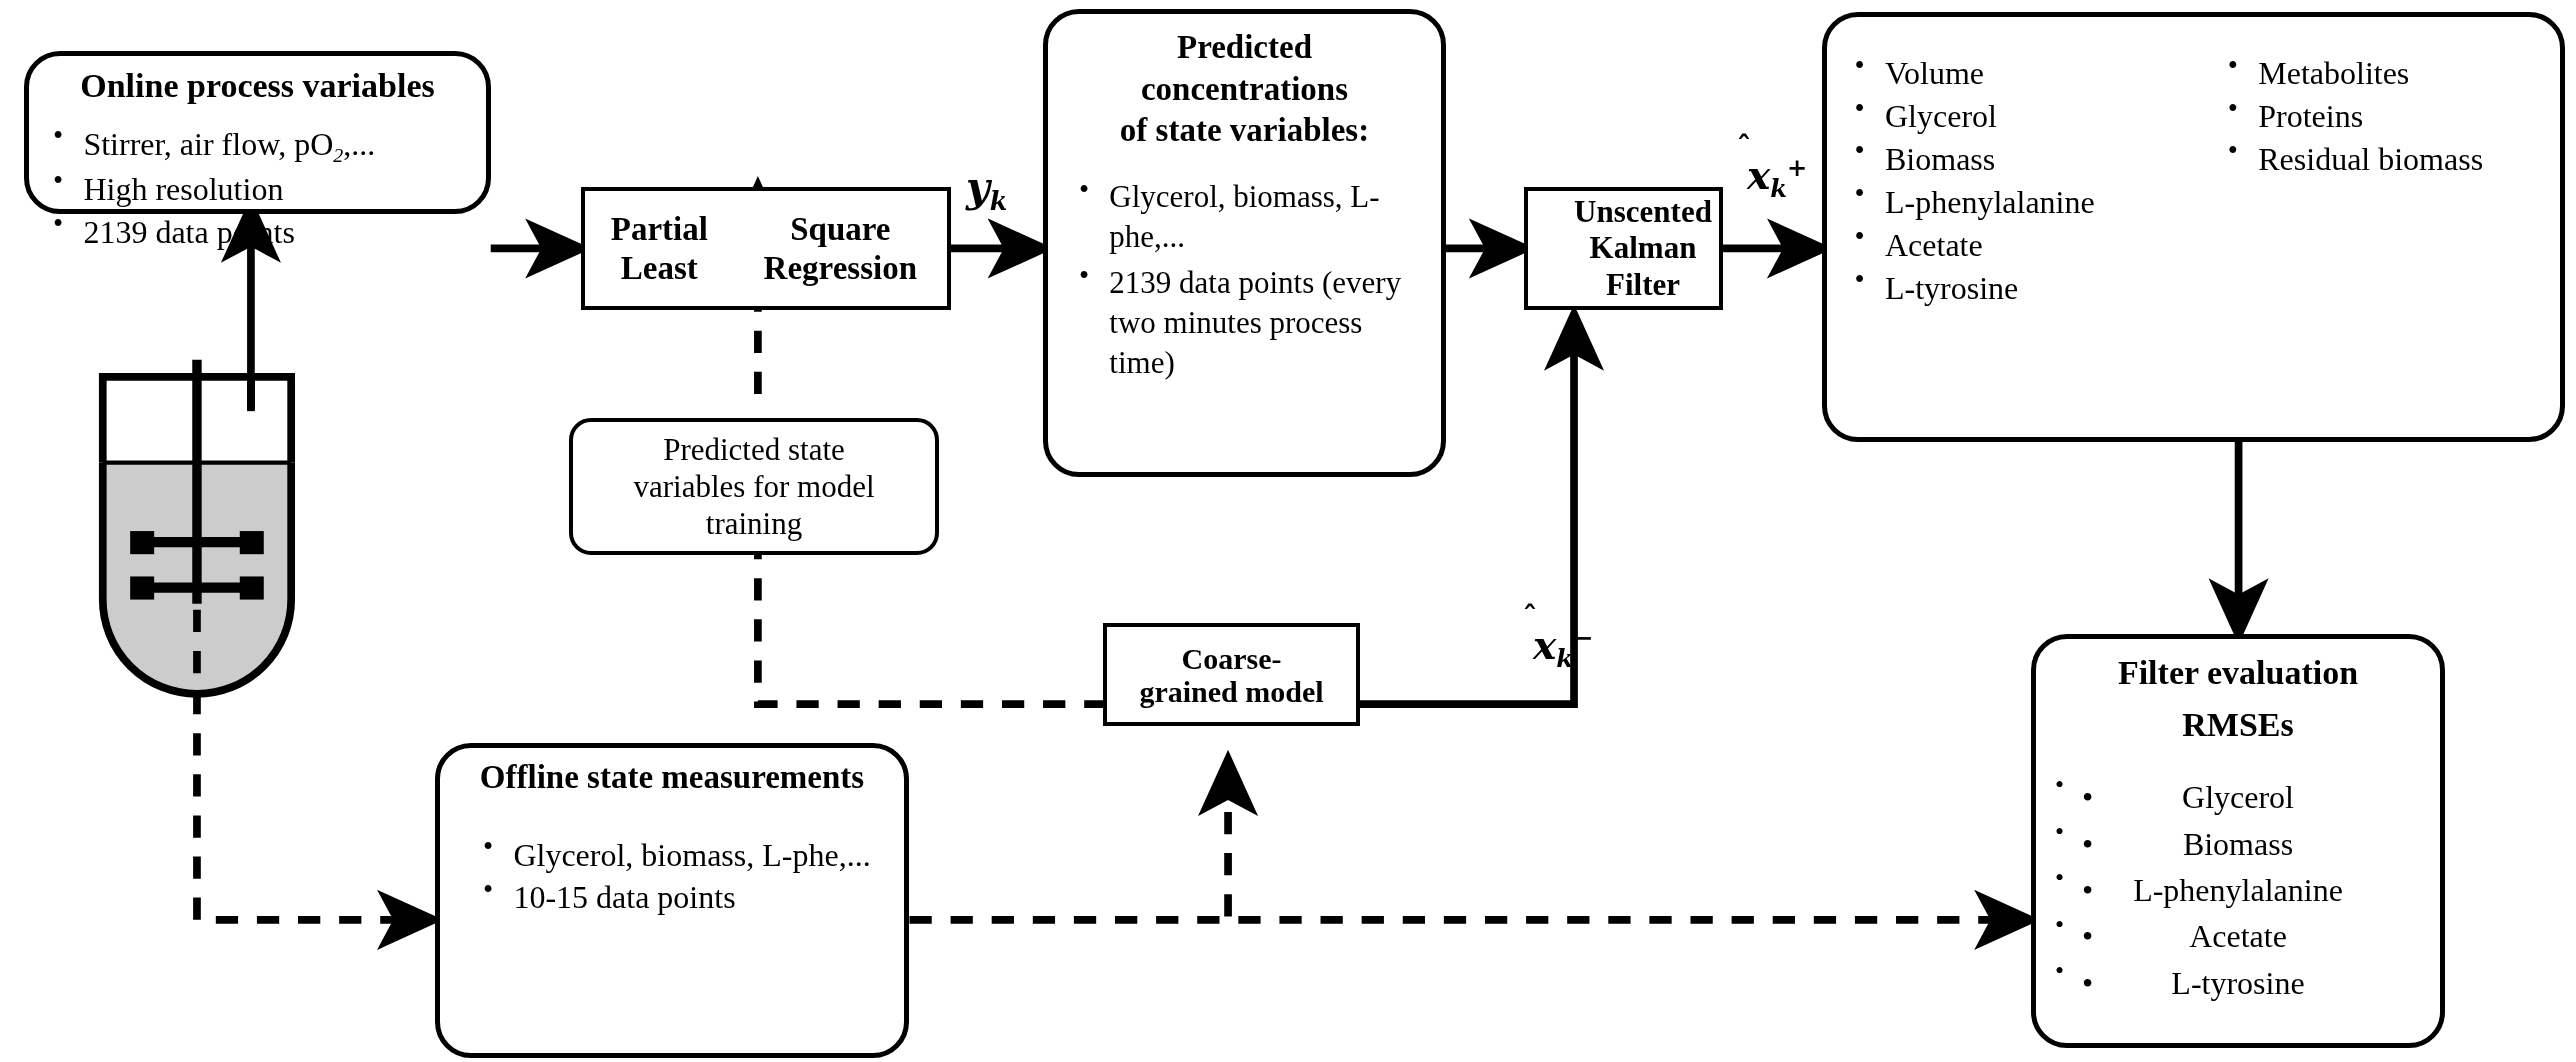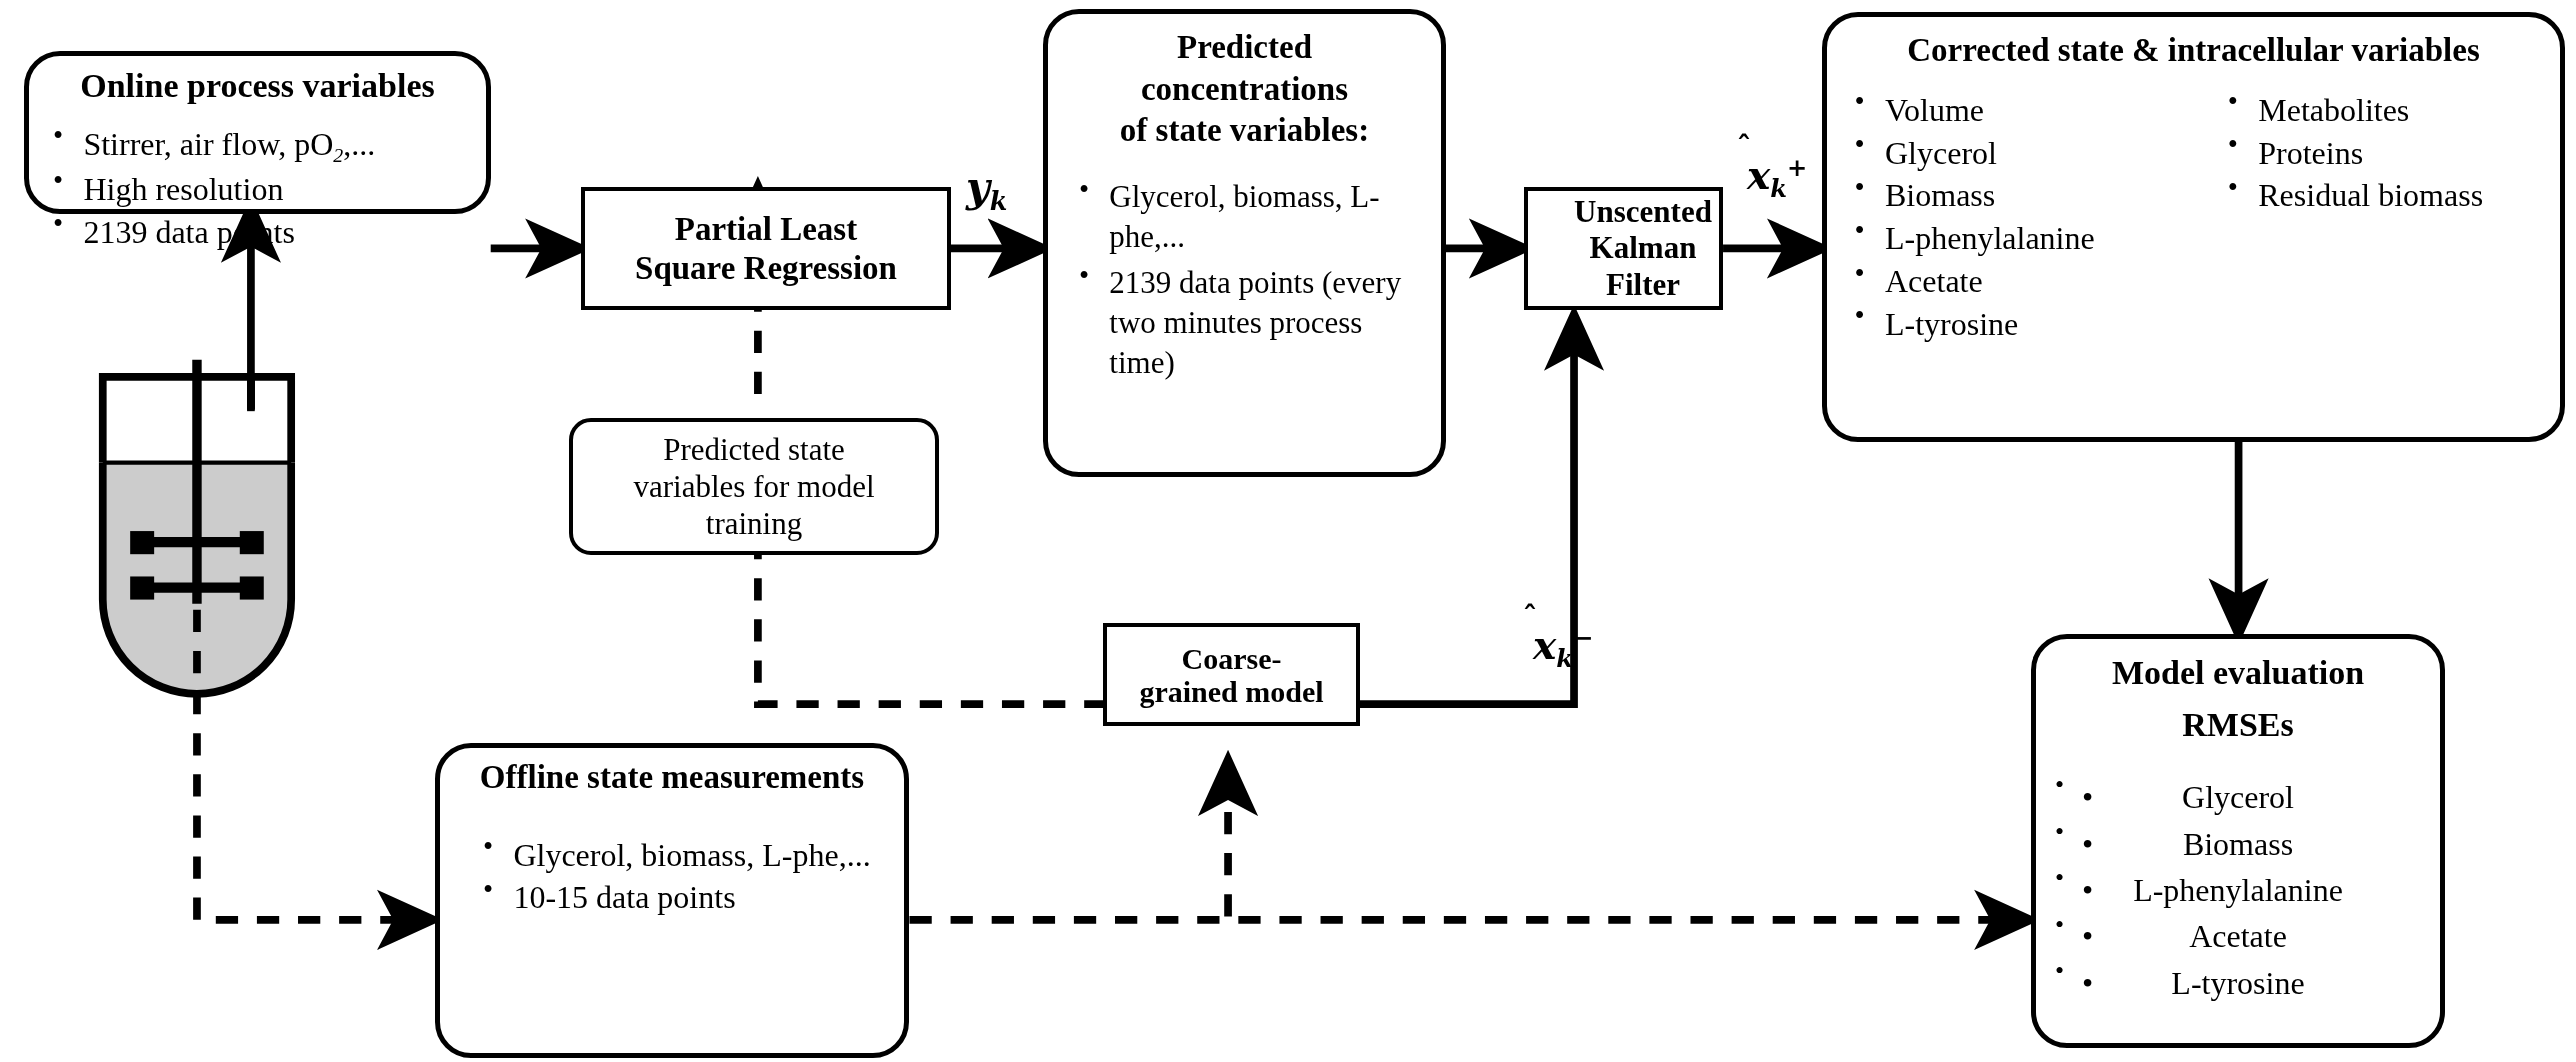--- a/index.html
+++ b/index.html
@@ -74,21 +74,21 @@
 
   <div class="node round" style="left:24px;top:51px;width:467px;height:163px;padding:12px 15.4px 0 15.4px;">
     <div class="ttl" style="font-size:34px;line-height:1.05;">Online process variables</div>
     <ul class="bl" style="font-size:32px;line-height:1.33;margin-top:19px;">
       <li><span>Stirrer, air flow, pO</span><span class="sub">2</span><span>,...</span></li>
       <li>High resolution</li>
       <li>2139 data points</li>
     </ul>
   </div>
 
-  <div class="node sq" style="left:581px;top:187px;width:370px;height:123px;display:flex;flex-direction:column;
+  <div class="node sq" style="left:581px;top:187px;width:370px;height:123px;display:flex;flex-direction:row;
               align-items:center;justify-content:center;">
     <div class="ttl" style="font-size:33px;line-height:1.18;">Partial Least</div>
     <div class="ttl" style="font-size:33px;line-height:1.18;">Square Regression</div>
   </div>
 
   <div class="mathlbl" style="left:966px;top:163px;font-size:41px;">
     <span>y</span><span class="sub">k</span>
   </div>
 
   <div class="node round" style="left:1043px;top:8.6px;width:403px;height:468px;padding:13.7px 10.3px 0 10.3px;">
@@ -107,21 +107,20 @@
     <div class="ttl" style="font-size:31px;line-height:1.18;font-family:Liberation Serif, serif;">Kalman Filter</div>
   </div>
 
   <div class="mathlbl" style="left:1747px;top:152px;font-size:39px;">
     <span style="position:relative;">
       <span style="position:absolute;left:4.3px;top:-22px;font-size:29px;font-style:normal;">̂</span>
       <span>x</span></span><span class="sub">k</span><span class="sup">+</span>
   </div>
 
   <div class="node round" style="left:1822px;top:12px;width:743px;height:430px;padding:15.4px 19px 0 19px;">
-    <div class="ttl" style="font-size:33px;line-height:1.1;">Corrected state  &amp;  intracellular variables</div>
     <div style="display:flex;margin-top:20px;">
       <ul class="bl" style="font-size:32px;line-height:1.34;width:377px;">
         <li>Volume</li>
         <li>Glycerol</li>
         <li>Biomass</li>
         <li>L-phenylalanine</li>
         <li>Acetate</li>
         <li>L-tyrosine</li>
       </ul>
       <ul class="bl" style="font-size:32px;line-height:1.34;width:325px;">
@@ -153,21 +152,21 @@
 
   <div class="node round" style="left:435px;top:743px;width:474px;height:315px;padding:12px 15.4px 0 15.4px;">
     <div class="ttl" style="font-size:33px;line-height:1.05;">Offline state measurements</div>
     <ul class="bl" style="font-size:32px;line-height:1.33;margin-top:39px;padding-left:19px;">
       <li>Glycerol, biomass, L-phe,...</li>
       <li>10-15 data points</li>
     </ul>
   </div>
 
   <div class="node round" style="left:2031px;top:634px;width:414px;height:414px;padding:15.4px 19px 0 19px;">
-    <div class="ttl" style="font-size:34px;line-height:1.1;">Model evaluation</div>
+    <div class="ttl" style="font-size:34px;line-height:1.1;">Filter evaluation</div>
     <div class="ttl" style="font-size:34px;line-height:1.1;margin-top:14px;">RMSEs</div>
     <ul class="bl plain" style="font-size:32px;line-height:1.45;margin-top:31px;">
       <li><span style="position:absolute;left:27px;">•</span><span>Glycerol</span></li>
       <li><span style="position:absolute;left:27px;">•</span><span>Biomass</span></li>
       <li><span style="position:absolute;left:27px;">•</span><span>L-phenylalanine</span></li>
       <li><span style="position:absolute;left:27px;">•</span><span>Acetate</span></li>
       <li><span style="position:absolute;left:27px;">•</span><span>L-tyrosine</span></li>
     </ul>
   </div>
 

